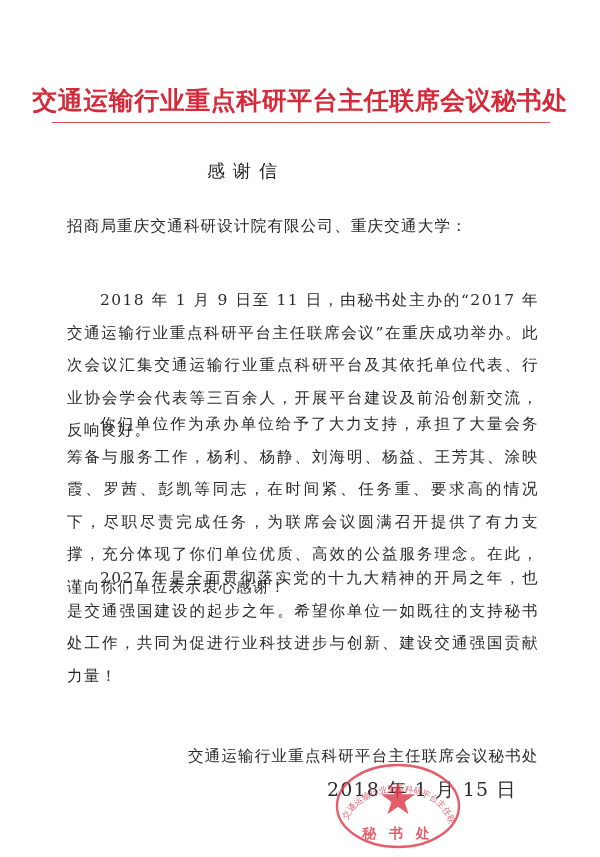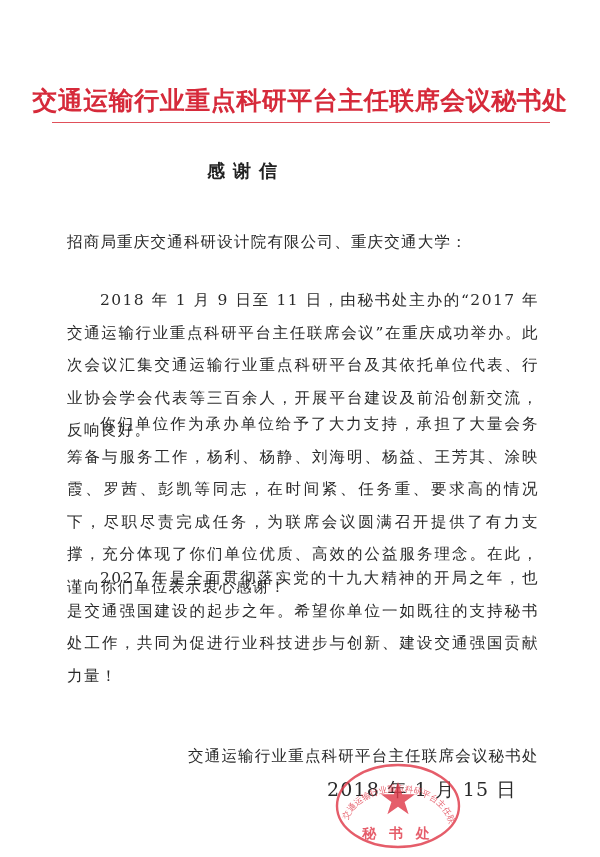--- a/index.html
+++ b/index.html
@@ -10,25 +10,25 @@
     .header-title {
       position: absolute; left: 0; width: 600px; top: 84px; text-align: center;
       font-size: 25px; font-weight: bold; color: #d62a3a; letter-spacing: 0.5px;
       font-family: "DejaVu Serif", "Liberation Serif", serif;
     }
     .header-rule {
       position: absolute; left: 52px; width: 498px; top: 122px; height: 1px; background: #e0505a;
     }
     .letter-title {
       position: absolute; left: 0; width: 492px; top: 159px; text-align: center;
-      font-size: 18px; font-weight: bold; color: #222; letter-spacing: 8px;
+      font-size: 18px; font-weight: normal; color: #222; letter-spacing: 8px;
       font-family: "DejaVu Sans", "Liberation Sans", sans-serif;
     }
     .salutation {
-      position: absolute; left: 67px; top: 232px; font-size: 15.5px; letter-spacing: 1.2px; color: #2a2a2a; text-align: right;
+      position: absolute; left: 67px; top: 216px; font-size: 15.5px; letter-spacing: 1.2px; color: #2a2a2a; text-align: right;
     }
     .para {
       position: absolute; left: 67px; width: 472px; font-size: 15.5px; line-height: 32.6px;
       letter-spacing: 1.4px; text-indent: 33px; color: #2a2a2a; text-align: justify;
     }
     .p1 { top: 240px; margin-top: 44px; }
     .p2 { top: 408px; }
     .p3 { top: 562px; }
     .signature-org {
       position: absolute; left: 188px; top: 746px; font-size: 15.5px; letter-spacing: 1.2px; color: #2a2a2a;

